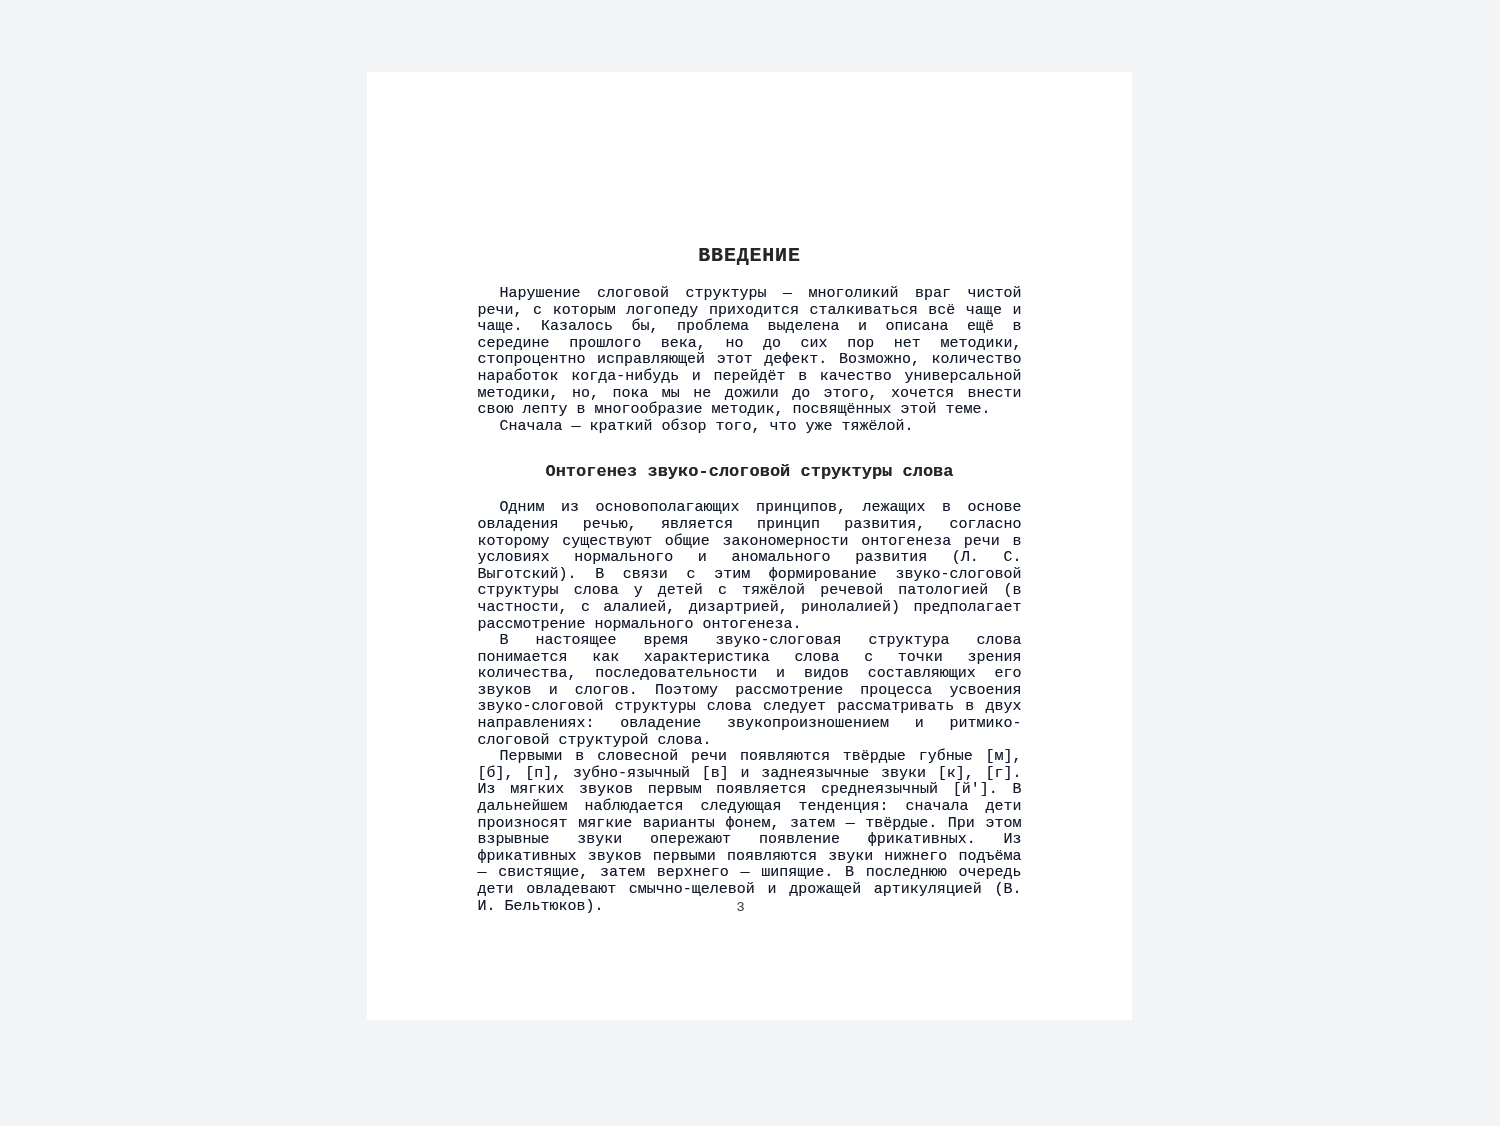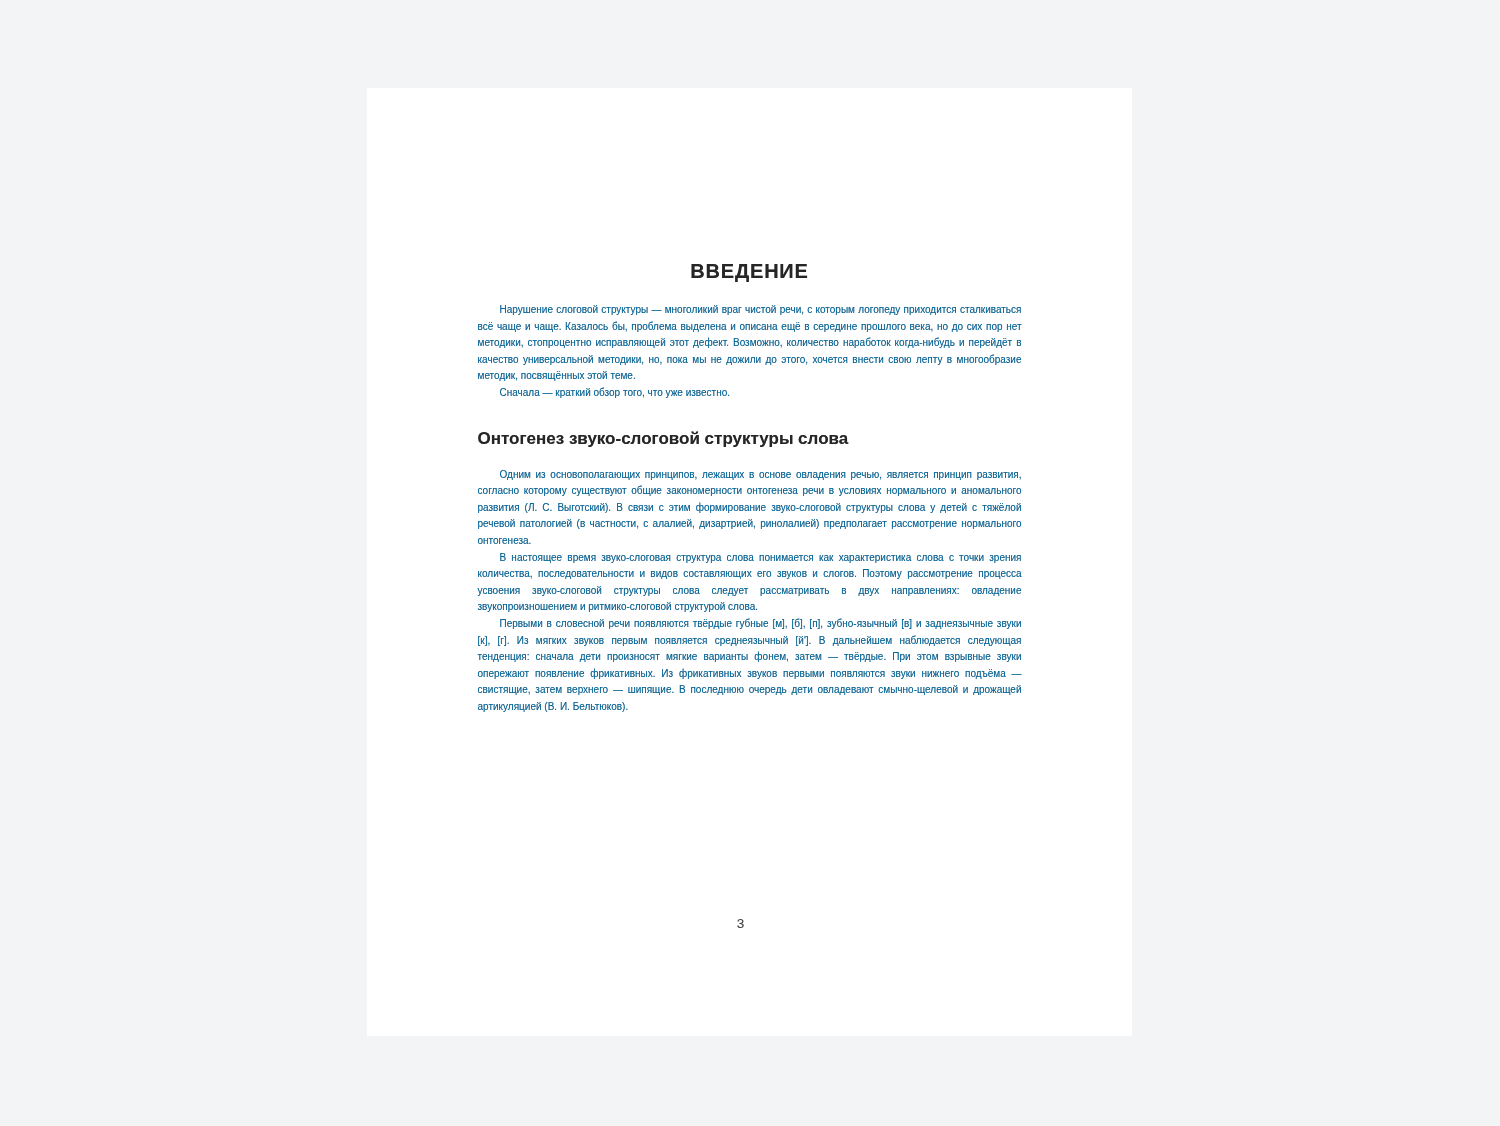--- a/index.html
+++ b/index.html
@@ -13,56 +13,57 @@
   }
   .canvas {
     position: relative;
     width: 1500px;
     height: 1126px;
     background: #f3f4f5;
   }
   .page {
     position: absolute;
     left: 367px;
-    top: 88px;
+    top: 72px;
     width: 765px;
     height: 948px;
     background: #ffffff;
+    font-family: Liberation Mono, monospace;
   }
   .content {
     width: 544px;
     margin: 0 auto;
     padding-top: 172px;
   }
   .chapter-title {
     margin: 0 0 19px 0;
     font-size: 20px;
     font-weight: bold;
     letter-spacing: 0.8px;
     text-align: center;
     color: #262626;
     text-shadow: 0 0 0.5px rgba(40,40,40,0.55);
   }
   .section-heading {
     margin: 27px 0 19px 0;
     font-size: 17px;
     line-height: 19px;
     font-weight: bold;
-    text-align: left;
+    text-align: center;
     color: #262626;
     white-space: pre-line;
     text-shadow: 0 0 0.5px rgba(40,40,40,0.55);
   }
   .body-par {
     margin: 0;
-    font-size: 10px;
+    font-size: 15px;
     line-height: 16.6px;
     text-align: justify;
     text-indent: 22px;
-    color: #0369a1;
+    color: #0f172a;
     text-shadow: 0 0 0.6px rgba(70,70,70,0.5);
   }
   .page-number {
     position: absolute;
     left: 0;
     right: 18px;
     top: 828px;
     text-align: center;
     font-size: 13.5px;
     color: #4a4a4a;
@@ -73,21 +74,21 @@
 <body>
 
 <div class="canvas">
   <div class="page">
     <div class="content">
 
       <h1 class="chapter-title">ВВЕДЕНИЕ</h1>
 
       <p class="body-par">Нарушение слоговой структуры — многоликий враг чистой речи, с которым логопеду приходится сталкиваться всё чаще и чаще. Казалось бы, проблема выделена и описана ещё в середине прошлого века, но до сих пор нет методики, стопроцентно исправляющей этот дефект. Возможно, количество наработок когда-нибудь и перейдёт в качество универсальной методики, но, пока мы не дожили до этого, хочется внести свою лепту в многообразие методик, посвящённых этой теме.</p>
 
-      <p class="body-par">Сначала — краткий обзор того, что уже известно.</p>
+      <p class="body-par">Сначала — краткий обзор того, что уже тяжёлой.</p>
 
       <h2 class="section-heading">Онтогенез звуко-слоговой структуры слова</h2>
 
       <p class="body-par">Одним из основополагающих принципов, лежащих в основе овладения речью, является принцип развития, согласно которому существуют общие закономерности онтогенеза речи в условиях нормального и аномального развития (Л. С. Выготский). В связи с этим формирование звуко-слоговой структуры слова у детей с тяжёлой речевой патологией (в частности, с алалией, дизартрией, ринолалией) предполагает рассмотрение нормального онтогенеза.</p>
 
       <p class="body-par">В настоящее время звуко-слоговая структура слова понимается как характеристика слова с точки зрения количества, последовательности и видов составляющих его звуков и слогов. Поэтому рассмотрение процесса усвоения звуко-слоговой структуры слова следует рассматривать в двух направлениях: овладение звукопроизношением и ритмико-слоговой структурой слова.</p>
 
 
       <p class="body-par">Первыми в словесной речи появляются твёрдые губные [м], [б], [п], зубно-язычный [в] и заднеязычные звуки [к], [г]. Из мягких звуков первым появляется среднеязычный [й']. В дальнейшем наблюдается следующая тенденция: сначала дети произносят мягкие варианты фонем, затем — твёрдые. При этом взрывные звуки опережают появление фрикативных. Из фрикативных звуков первыми появляются звуки нижнего подъёма — свистящие, затем верхнего — шипящие. В последнюю очередь дети овладевают смычно-щелевой и дрожащей артикуляцией (В. И. Бельтюков).</p>
 

